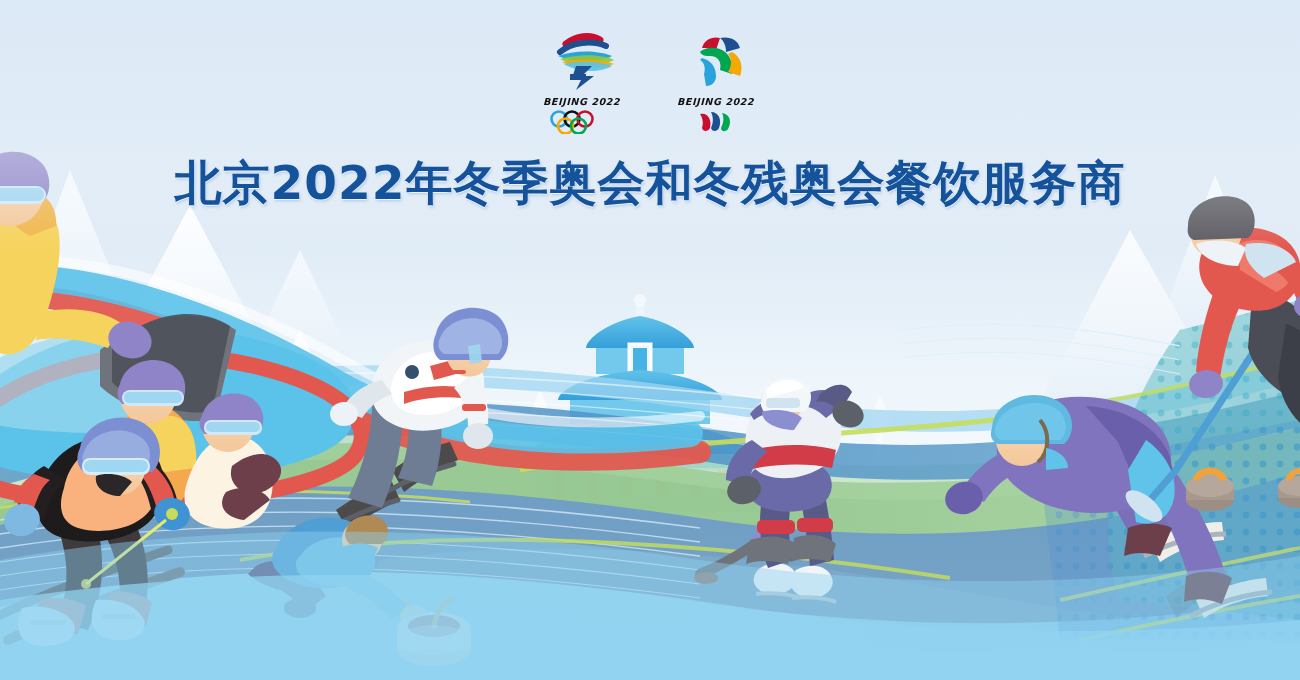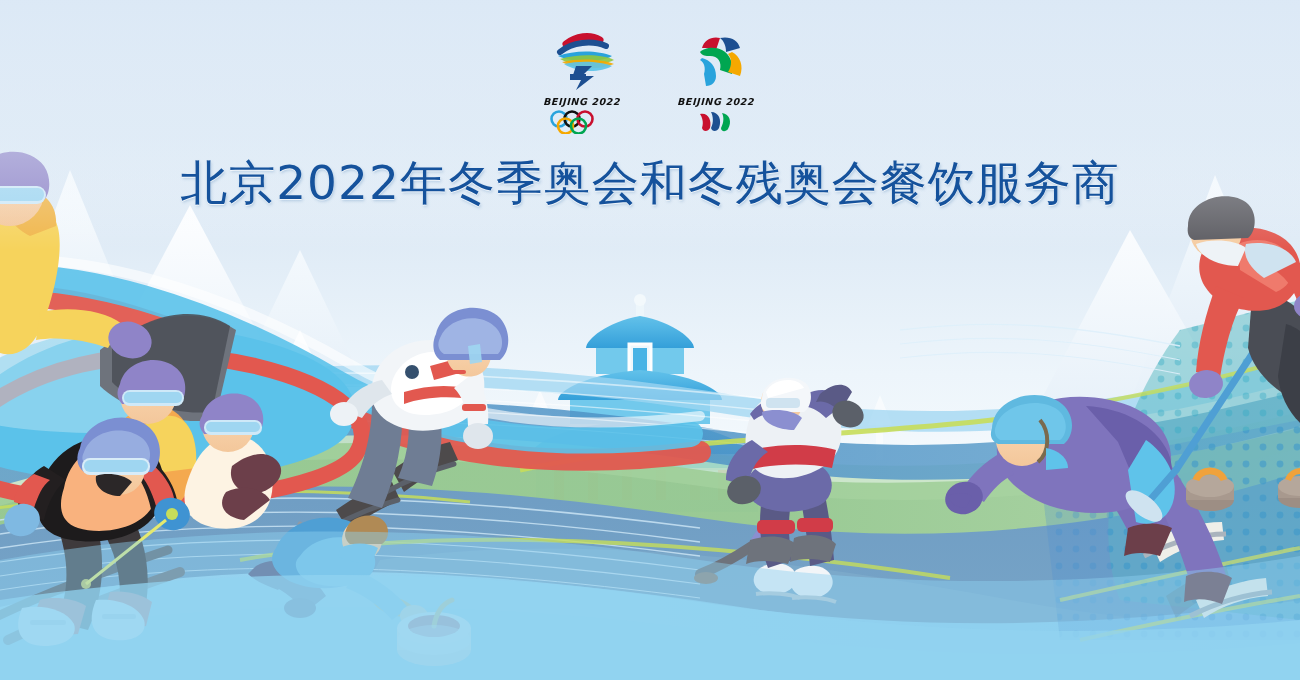--- a/index.html
+++ b/index.html
@@ -20,21 +20,21 @@
   .emblem{width:92px;display:flex;flex-direction:column;align-items:center;}
   .emblem .mark{height:62px;}
   .emblem .wordmark{font-family:"DejaVu Sans",sans-serif;font-weight:700;font-style:italic;
       font-size:9.5px;letter-spacing:.6px;color:#111;margin-top:2px;white-space:nowrap;
       transform:skewX(-4deg);}
   .emblem .rings{margin-top:3px;height:24px;}
 
   #title{
     margin-top:18px;
     font-family:"DejaVu Sans","Liberation Sans",sans-serif;
-    font-weight:400;
+    font-weight:700;
     font-size:47px;
     letter-spacing:1px;
     color:#15529c;
     white-space:nowrap;
     text-shadow:0 1px 0 rgba(255,255,255,.75), 1px 2px 3px rgba(120,160,200,.45);
   }
 </style>
 </head>
 <body>
 

